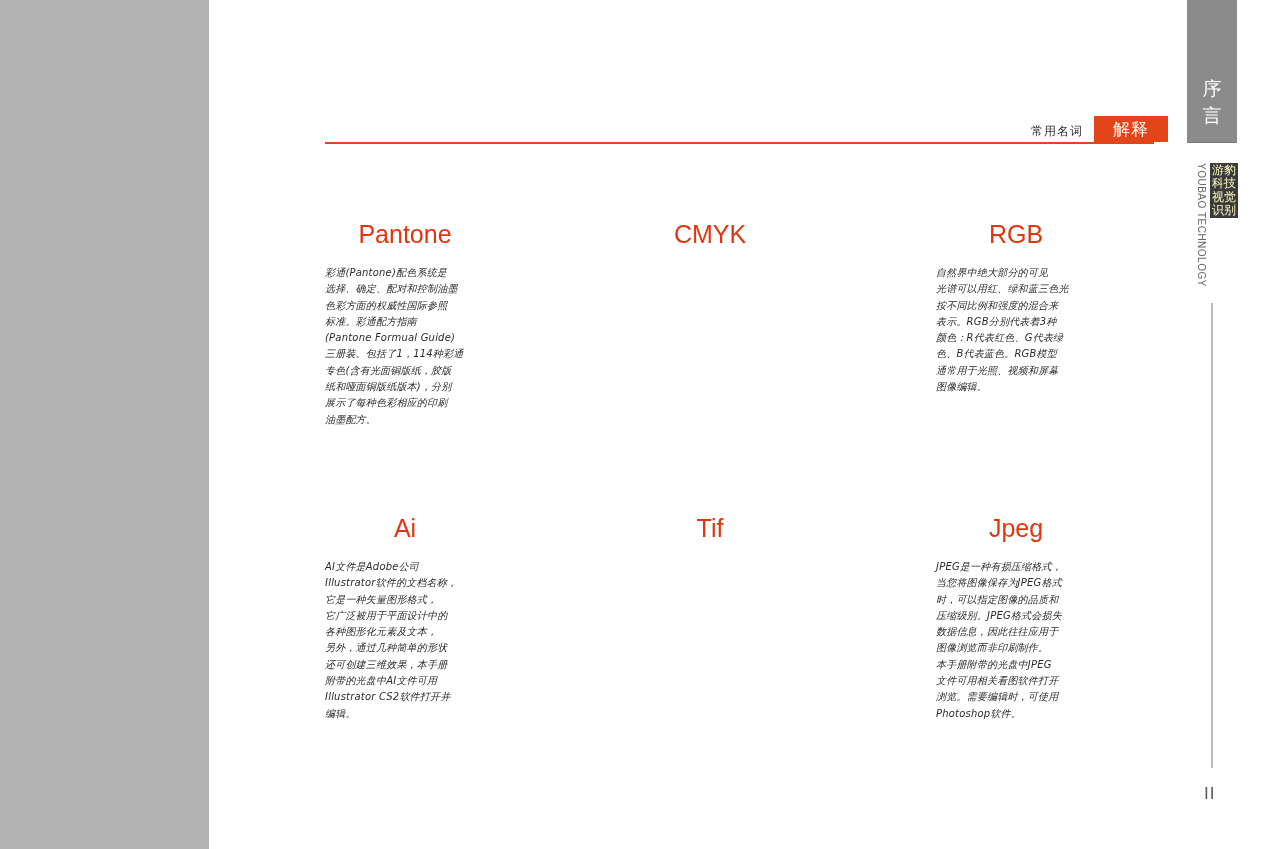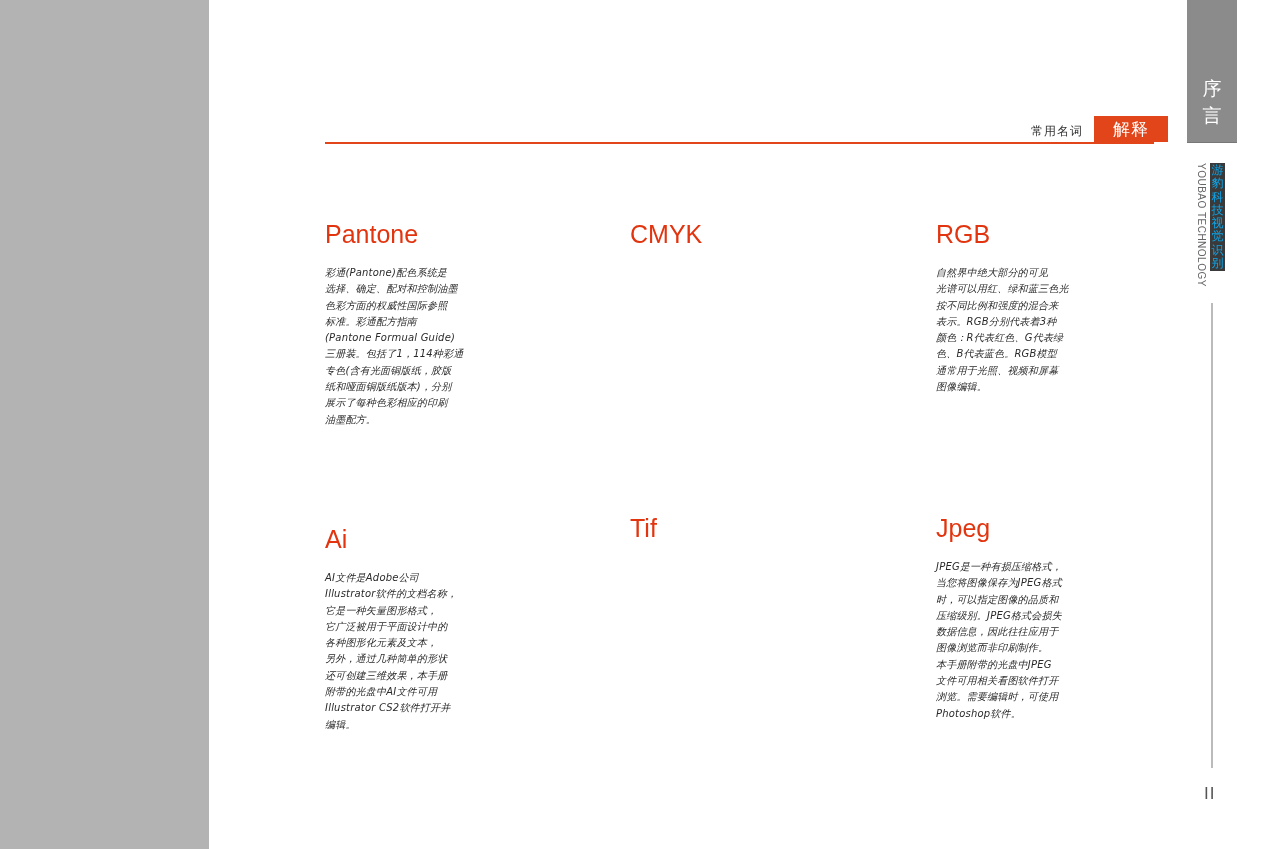--- a/index.html
+++ b/index.html
@@ -78,23 +78,23 @@
       writing-mode: vertical-rl;
       font-size: 10px;
       color: #666666;
       letter-spacing: 0.5px;
       font-family: "Liberation Sans", sans-serif;
     }
     .brand-cn {
       position: absolute;
       left: 1210px;
       top: 163px;
-      width: 15px;
+      width: 28px;
       background: #3a3a3a;
-      color: #0ea5e9;
+      color: #fef9c3;
       font-size: 12px;
       line-height: 13.3px;
       text-align: center;
       padding: 1px 0;
     }
     .side-rule {
       position: absolute;
       left: 1211px;
       top: 303px;
       width: 2px;
@@ -115,20 +115,21 @@
       position: absolute;
       width: 160px;
     }
     .term-title {
       font-family: "Liberation Sans", sans-serif;
       font-size: 25px;
       color: #e2350f;
       line-height: 30px;
       margin: 0;
       font-weight: normal;
+      text-align: center;
     }
     .term-body {
       margin-top: 16px;
       font-size: 10px;
       color: #2a2a2a;
       line-height: 16.3px;
       white-space: pre-line;
       letter-spacing: 0.2px;
       font-style: italic;
     }
@@ -176,21 +177,21 @@
   <div class="term-body">自然界中绝大部分的可见
 光谱可以用红、绿和蓝三色光
 按不同比例和强度的混合来
 表示。RGB分别代表着3种
 颜色：R代表红色、G代表绿
 色、B代表蓝色。RGB模型
 通常用于光照、视频和屏幕
 图像编辑。</div>
 </div>
 
-<div class="term" style="left:325px; top:524px;">
+<div class="term" style="left:325px; top:513px;">
   <h2 class="term-title">Ai</h2>
   <div class="term-body">AI文件是Adobe公司
 Illustrator软件的文档名称，
 它是一种矢量图形格式，
 它广泛被用于平面设计中的
 各种图形化元素及文本，
 另外，通过几种简单的形状
 还可创建三维效果，本手册
 附带的光盘中AI文件可用
 Illustrator CS2软件打开并

